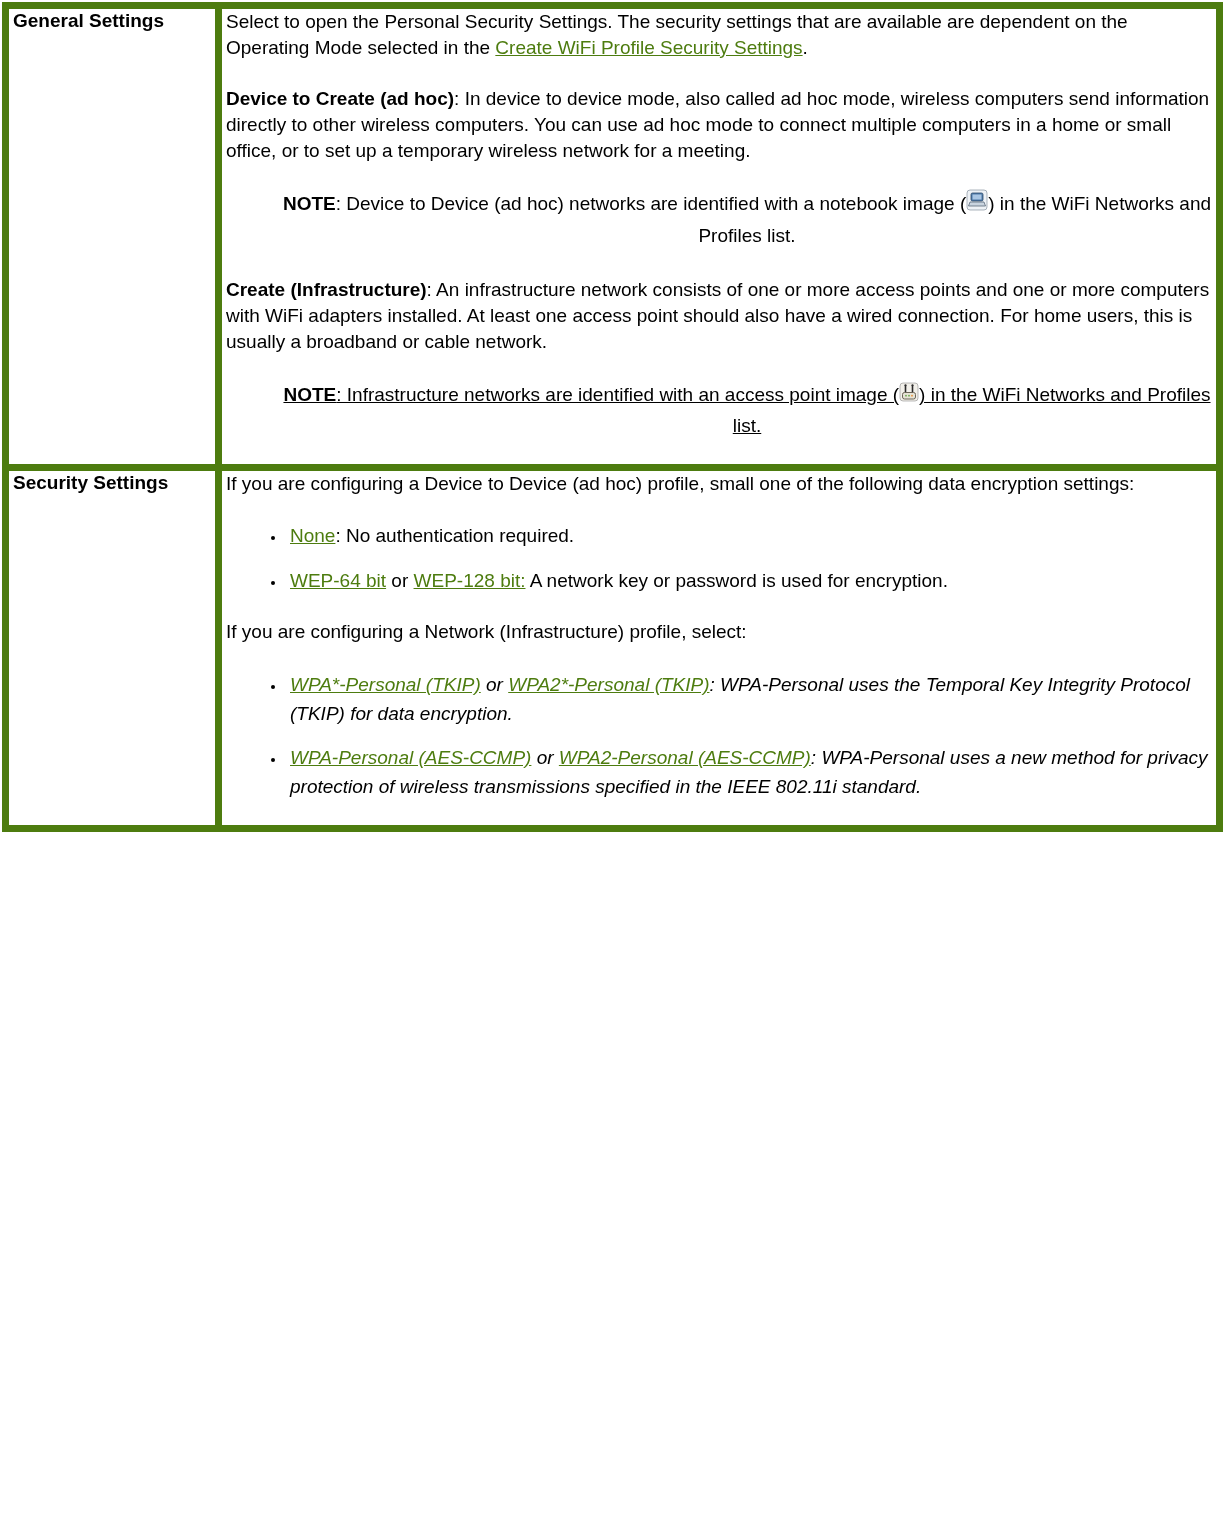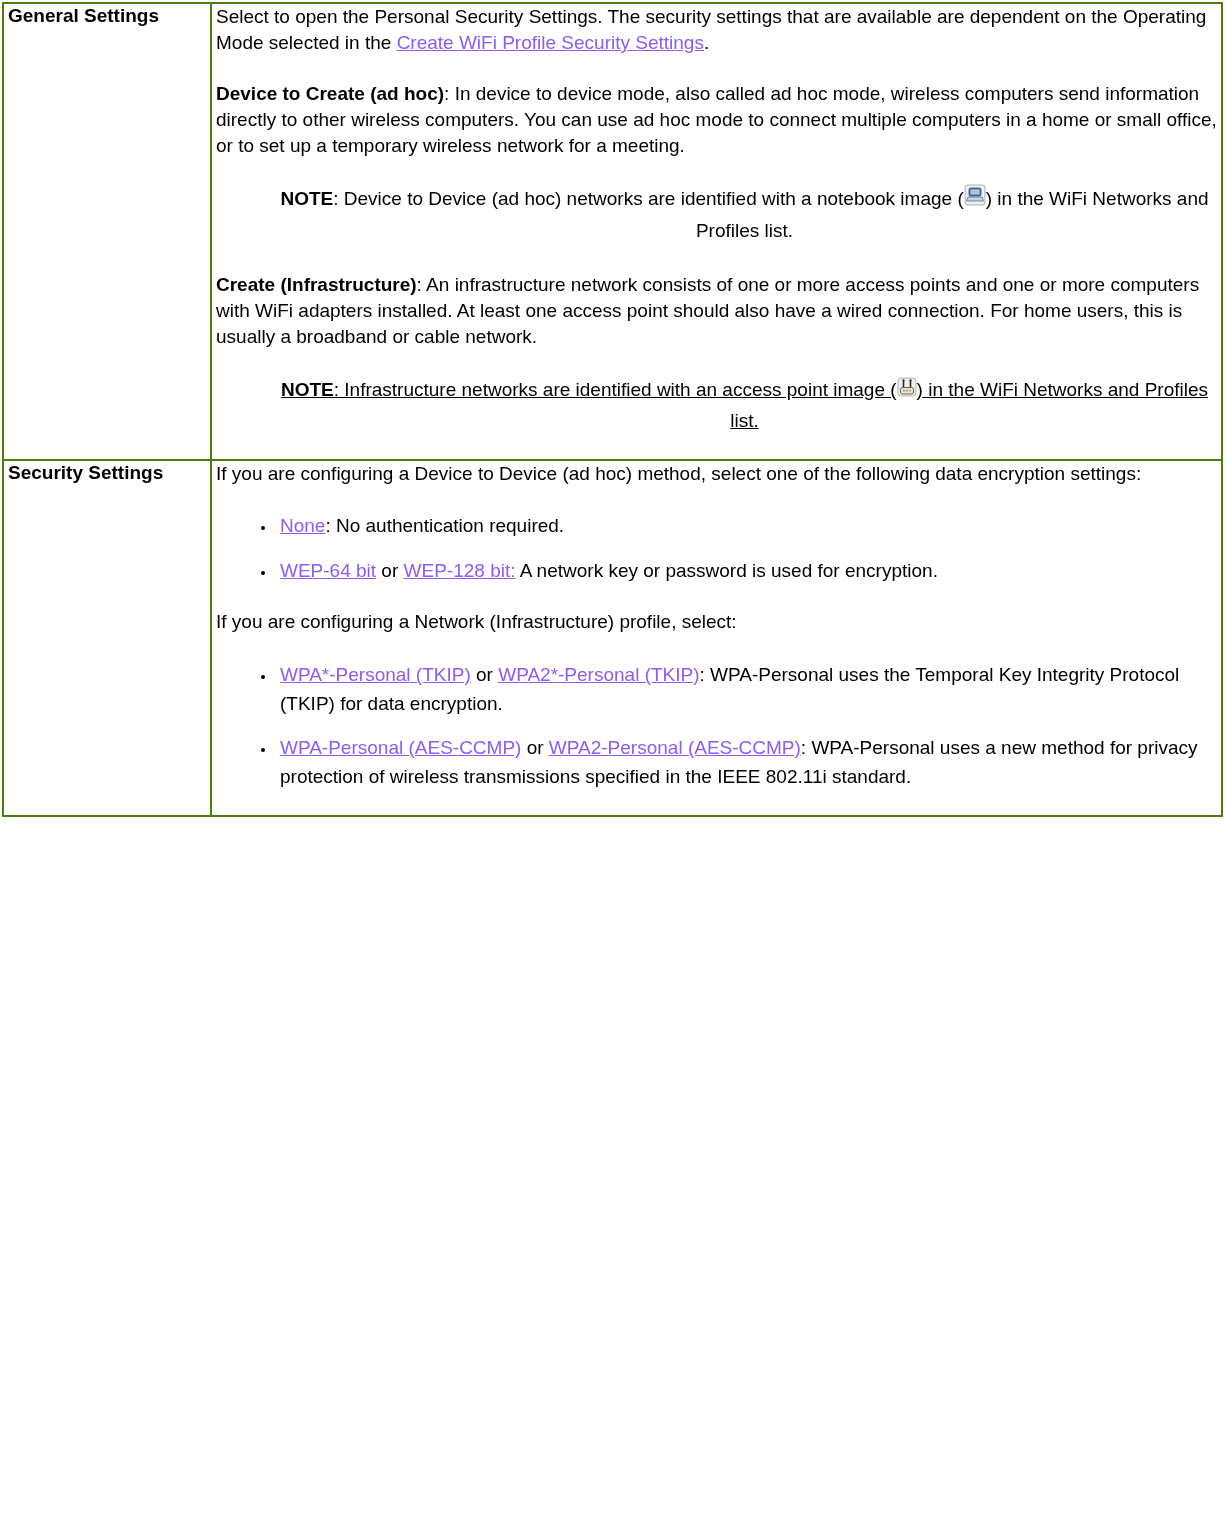--- a/index.html
+++ b/index.html
@@ -16,39 +16,39 @@
     min-height: 1521px;
     box-sizing: border-box;
     padding: 2px;
   }
   table.doc-table {
     border-collapse: collapse;
     width: 100%;
     table-layout: fixed;
   }
   table.doc-table td {
-    border: 2px solid #4d7c0f;
+    border: 7px solid #4d7c0f;
     vertical-align: top;
     padding: 0 4px 10px 4px;
   }
   table.doc-table td.label-cell {
     width: 198px;
     font-weight: bold;
     line-height: 1.3;
   }
   table.doc-table td.content-cell {
     width: auto;
   }
   .para {
     margin: 0 0 26px 0;
   }
   .para:last-child { margin-bottom: 0; }
   .bold { font-weight: bold; }
   a.link {
-    color: #8b5cf6;
+    color: #4d7c0f;
     text-decoration: underline;
     cursor: pointer;
   }
   .note-block {
     margin-left: 56px;
     margin-bottom: 26px;
     margin-top: 8px;
     line-height: 1.6;
     text-align: center;
   }
@@ -118,34 +118,34 @@
             </span><span>) in the WiFi Networks and Profiles list.</span>
           </div>
 
         </td>
       </tr>
 
       <tr>
         <td class="label-cell">Security Settings</td>
         <td class="content-cell">
 
-          <p class="para">If you are configuring a Device to Device (ad hoc) method, select one of the following data encryption settings:</p>
+          <p class="para">If you are configuring a Device to Device (ad hoc) profile, small one of the following data encryption settings:</p>
 
           <ul class="bullets">
             <li>
               <a class="link" href="#">None</a><span>: No authentication required.</span>
             </li>
             <li>
               <a class="link" href="#">WEP-64 bit</a><span> or </span><a class="link" href="#">WEP-128 bit:</a><span> A network key or password is used for encryption.</span>
             </li>
           </ul>
 
           <p class="para">If you are configuring a Network (Infrastructure) profile, select:</p>
 
-          <ul class="bullets" style="margin-bottom:14px;">
+          <ul class="bullets" style="margin-bottom:14px;font-style:italic;">
             <li>
               <a class="link" href="#">WPA*-Personal (TKIP)</a><span> or </span><a class="link" href="#">WPA2*-Personal (TKIP)</a><span>: WPA-Personal uses the Temporal Key Integrity Protocol (TKIP) for data encryption.</span>
             </li>
             <li>
               <a class="link" href="#">WPA-Personal (AES-CCMP)</a><span> or </span><a class="link" href="#">WPA2-Personal (AES-CCMP)</a><span>: WPA-Personal uses a new method for privacy protection of wireless transmissions specified in the IEEE 802.11i standard.</span>
             </li>
           </ul>
 
         </td>
       </tr>

